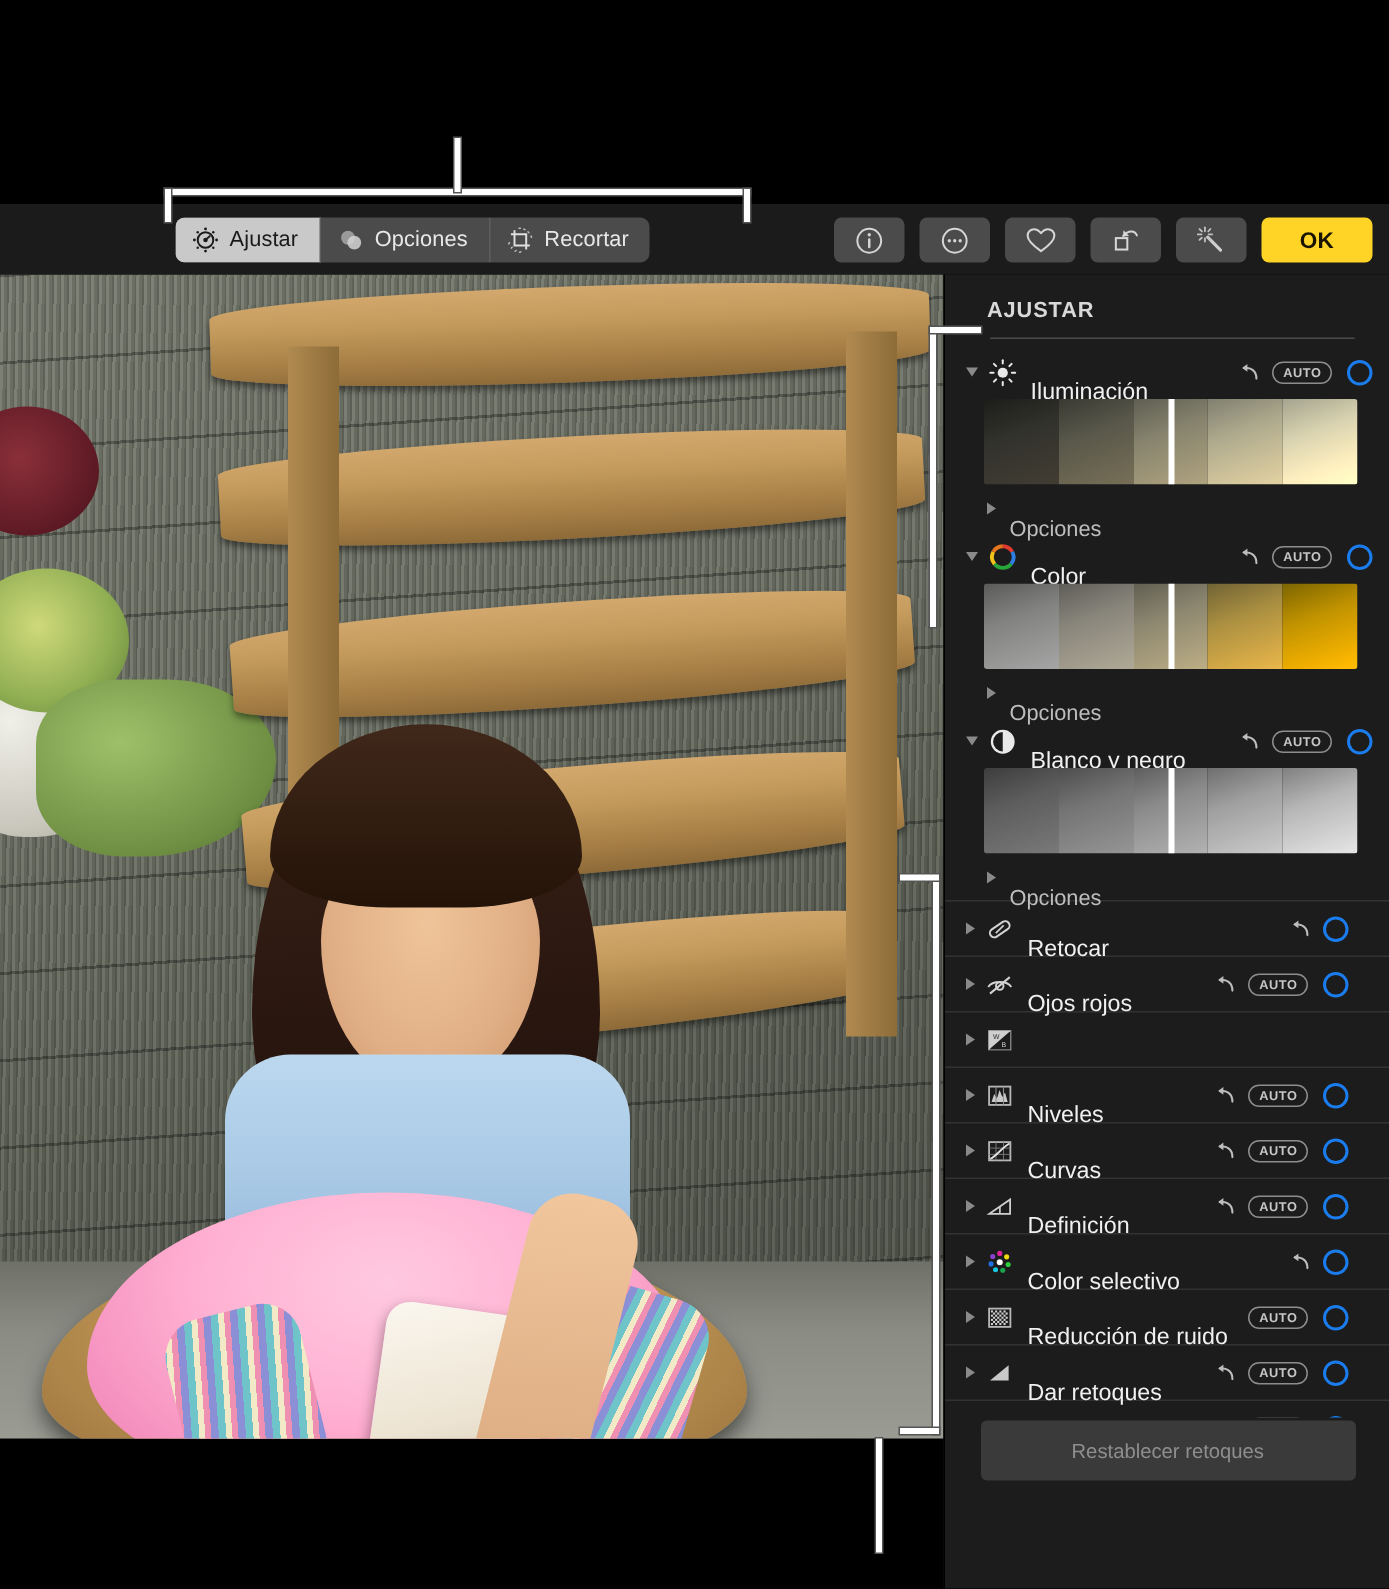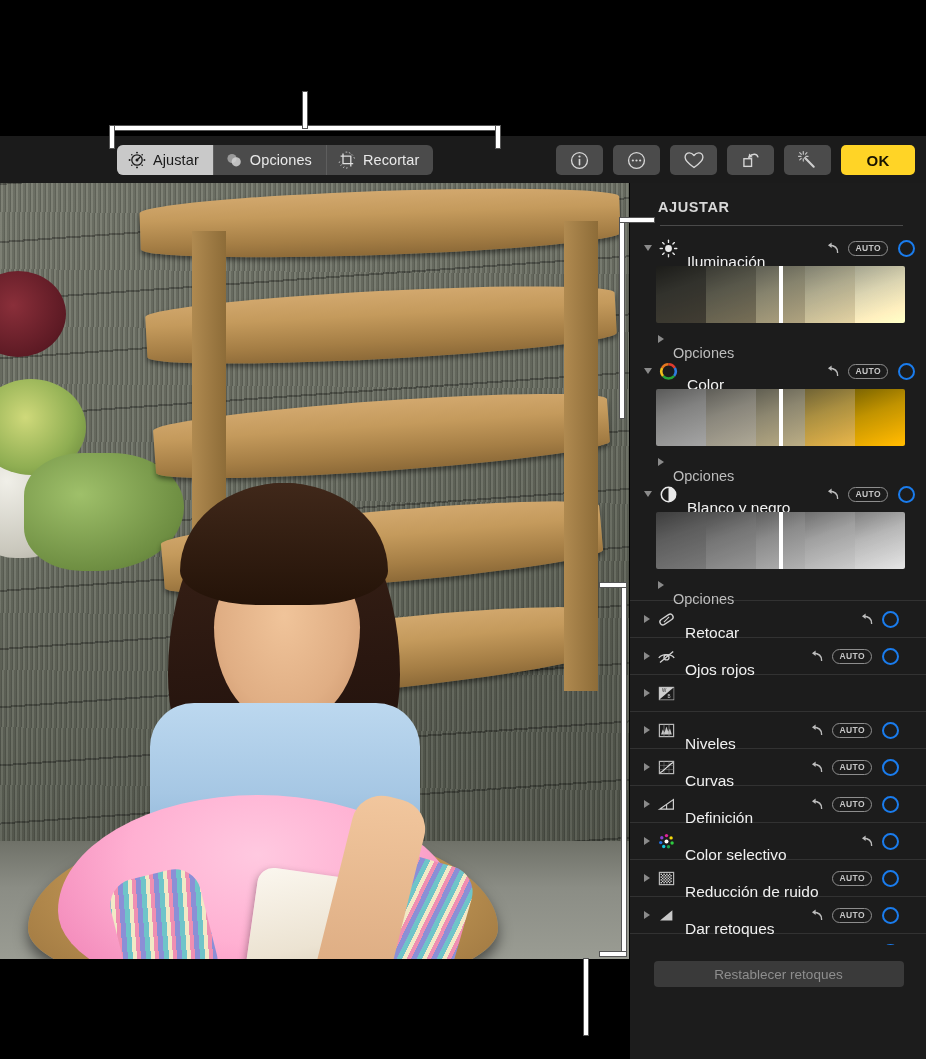--- a/index.html
+++ b/index.html
@@ -166,21 +166,21 @@
     background:#fff; transform: translateX(-2px);
   }
   .sub-row { display:flex; align-items:center; height:31px; padding-left:28px; cursor:pointer; }
   .sub-row .tri { margin-right:9px; }
   .item-row {
     display:flex; align-items:center; height:37px; padding-left:14px; padding-right:28px;
     border-top:1px solid #323232; cursor:pointer;
   }
   .reset-wrap { position:absolute; left:0; bottom:72px; width:297px; display:flex; justify-content:center; }
   .reset-btn {
-    width:250px; height:26px; border-radius:4px; background:#3a3a3a;
+    width:250px; height:40px; border-radius:4px; background:#3a3a3a;
     color:#8e8e8e; font-size:13.5px; display:flex; align-items:center; justify-content:center;
     cursor:pointer;
   }
 
   
   .co { position:absolute; background:#fff; box-shadow:0 0 0 1px #555; }
 </style>
 </head>
 <body>
 

